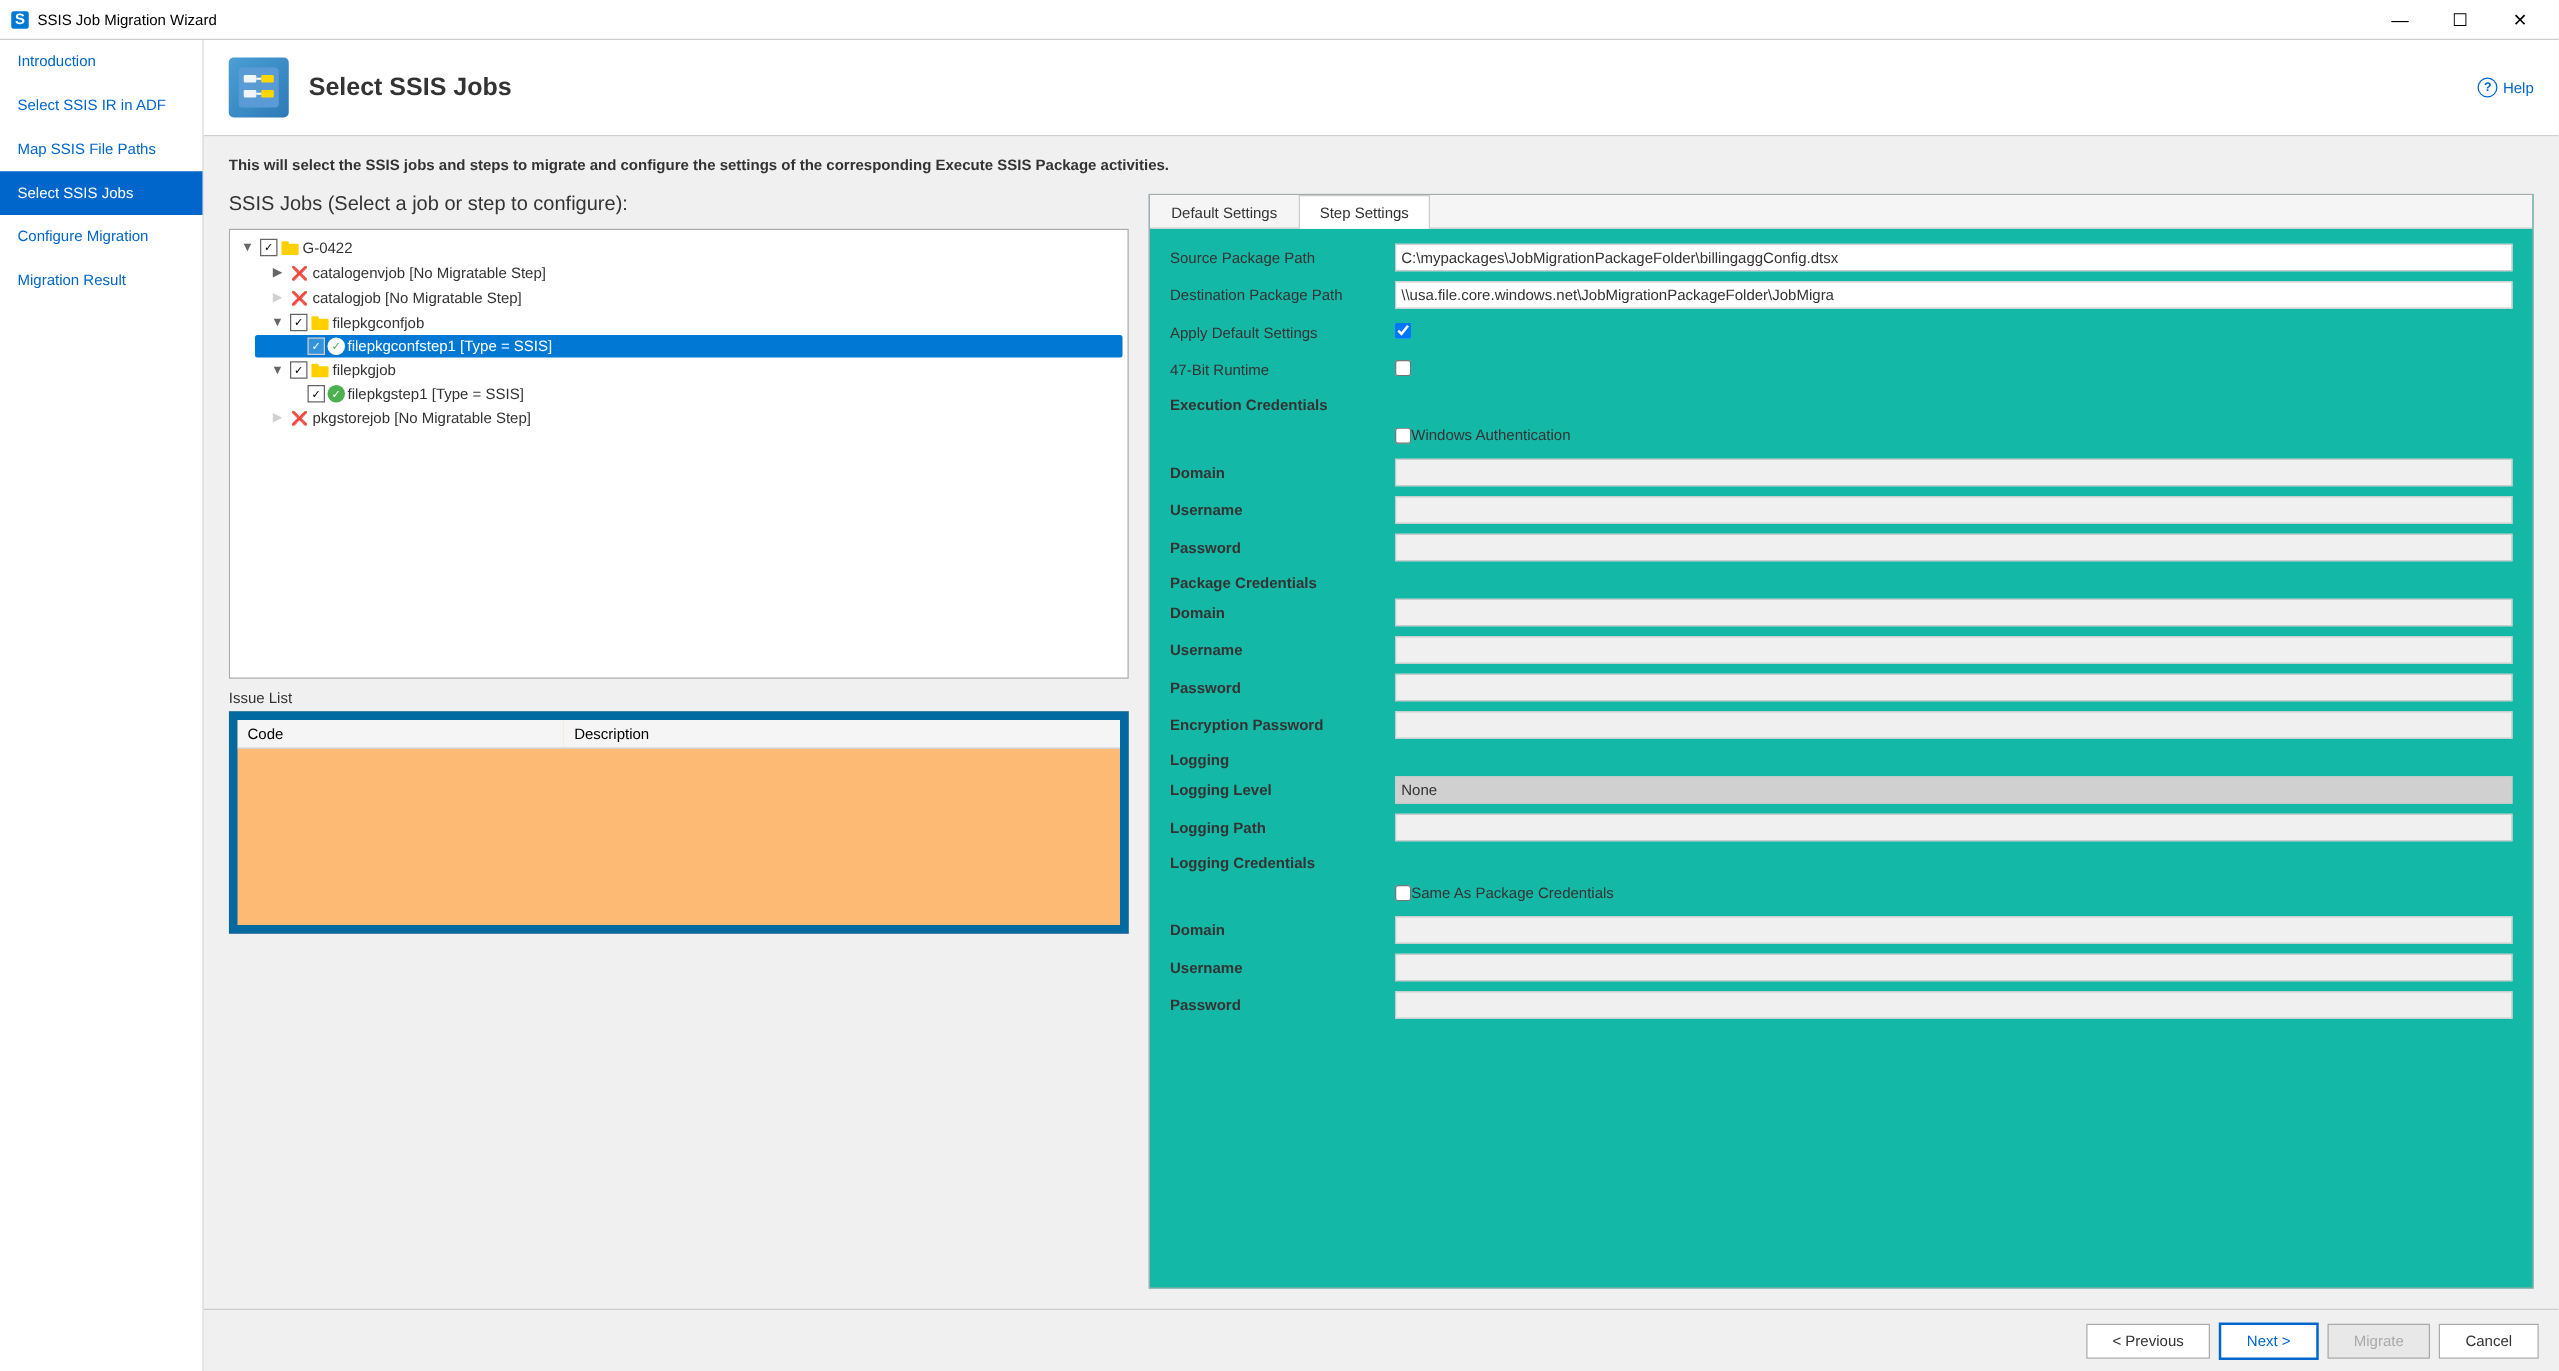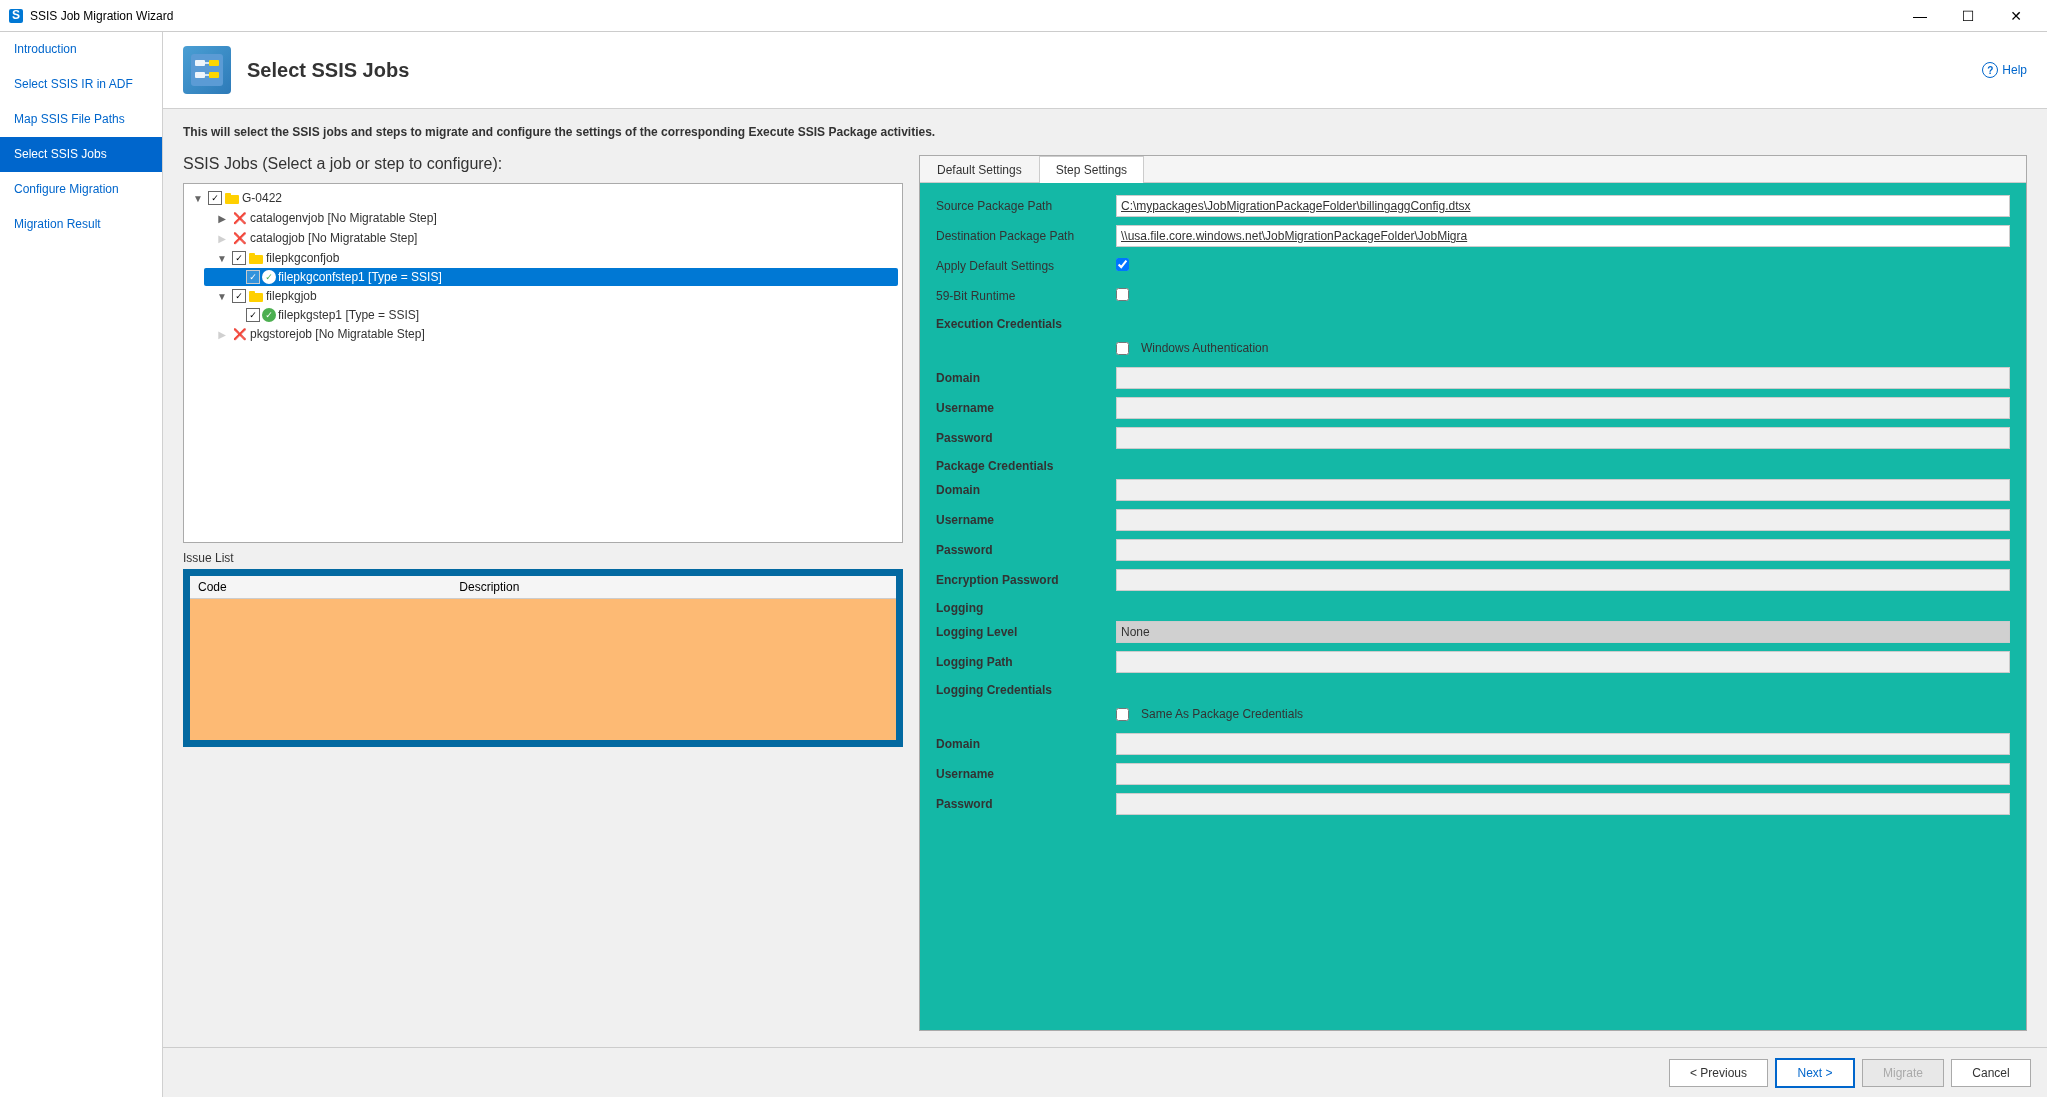--- a/index.html
+++ b/index.html
@@ -106,26 +106,26 @@
     .tab-item.active { background: #fff; border-color: #ccc; border-bottom-color: #fff; font-weight: 500; }
 
     .settings-content { flex: 1; overflow-y: auto; padding: 12px 16px; }
 
     .settings-row { display: flex; align-items: center; margin-bottom: 8px; min-height: 22px; }
     .settings-label { width: 180px; font-size: 12px; color: #333; font-weight: 600; flex-shrink: 0; }
     .settings-label.bold { font-weight: 400; }
     .settings-value { flex: 1; }
     .settings-input {
       width: 100%; height: 22px; border: 1px solid #ccc; padding: 0 4px; font-size: 12px;
-      background: #f0f0f0; color: #333; text-decoration: underline;
+      background: #f0f0f0; color: #333;
     }
     .settings-input.white { background: #fff; }
     .settings-section-header { font-size: 12px; font-weight: 700; color: #333; margin: 10px 0 6px 0; }
 
-    .checkbox-row { display: flex; align-items: center; gap: 12px; }
+    .checkbox-row { display: flex; align-items: center; gap: 0; }
     .checkbox-label { font-size: 12px; color: #333; }
 
     .select-input {
       width: 100%; height: 22px; border: 1px solid #ccc; padding: 0 4px; font-size: 12px;
       background: #d0d0d0; color: #333; appearance: none;
     }
 
     
     .footer {
       height: 50px; background: #f0f0f0; border-top: 1px solid #ccc;
@@ -325,21 +325,21 @@
             </div>
 
             <div class="settings-row">
               <span class="settings-label bold">Apply Default Settings</span>
               <div class="settings-value">
                 <input type="checkbox" checked="" style="">
               </div>
             </div>
 
             <div class="settings-row">
-              <span class="settings-label bold">59-Bit Runtime</span>
+              <span class="settings-label bold">47-Bit Runtime</span>
               <div class="settings-value">
                 <input type="checkbox" style="">
               </div>
             </div>
 
             <div class="settings-section-header">Execution Credentials</div>
 
             <div class="settings-row">
               <span class="settings-label"></span>
               <div class="settings-value checkbox-row">

